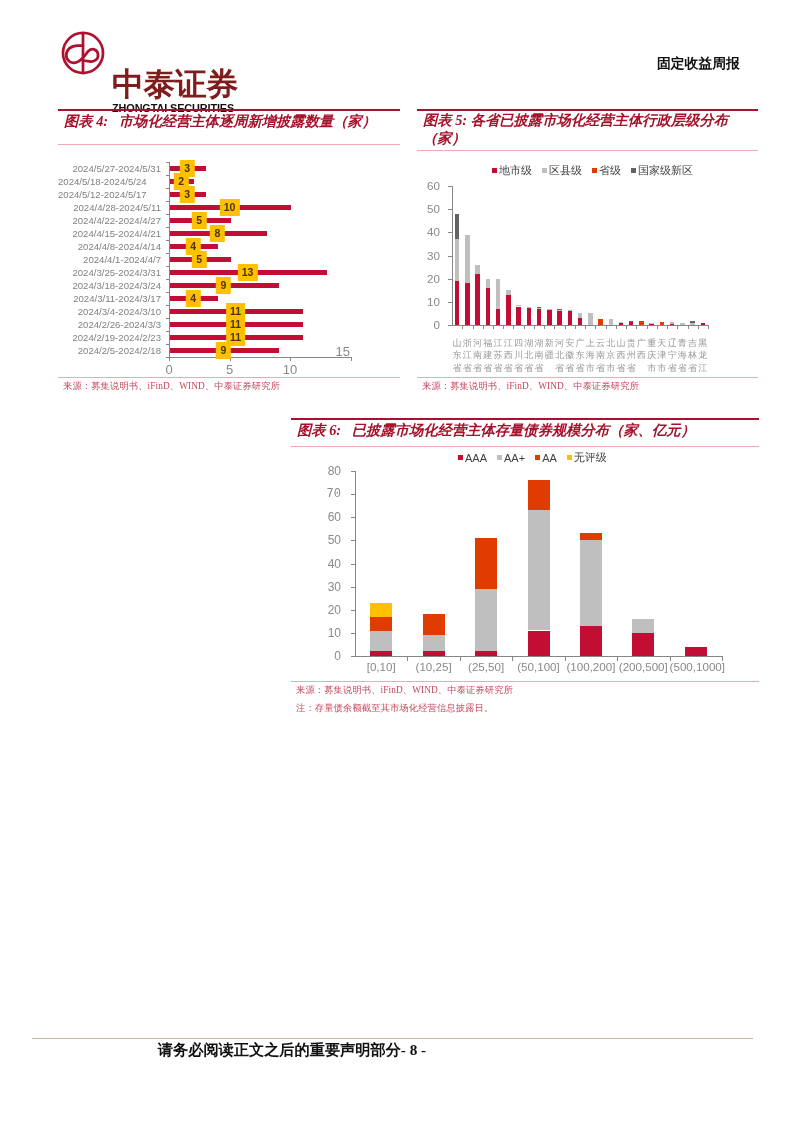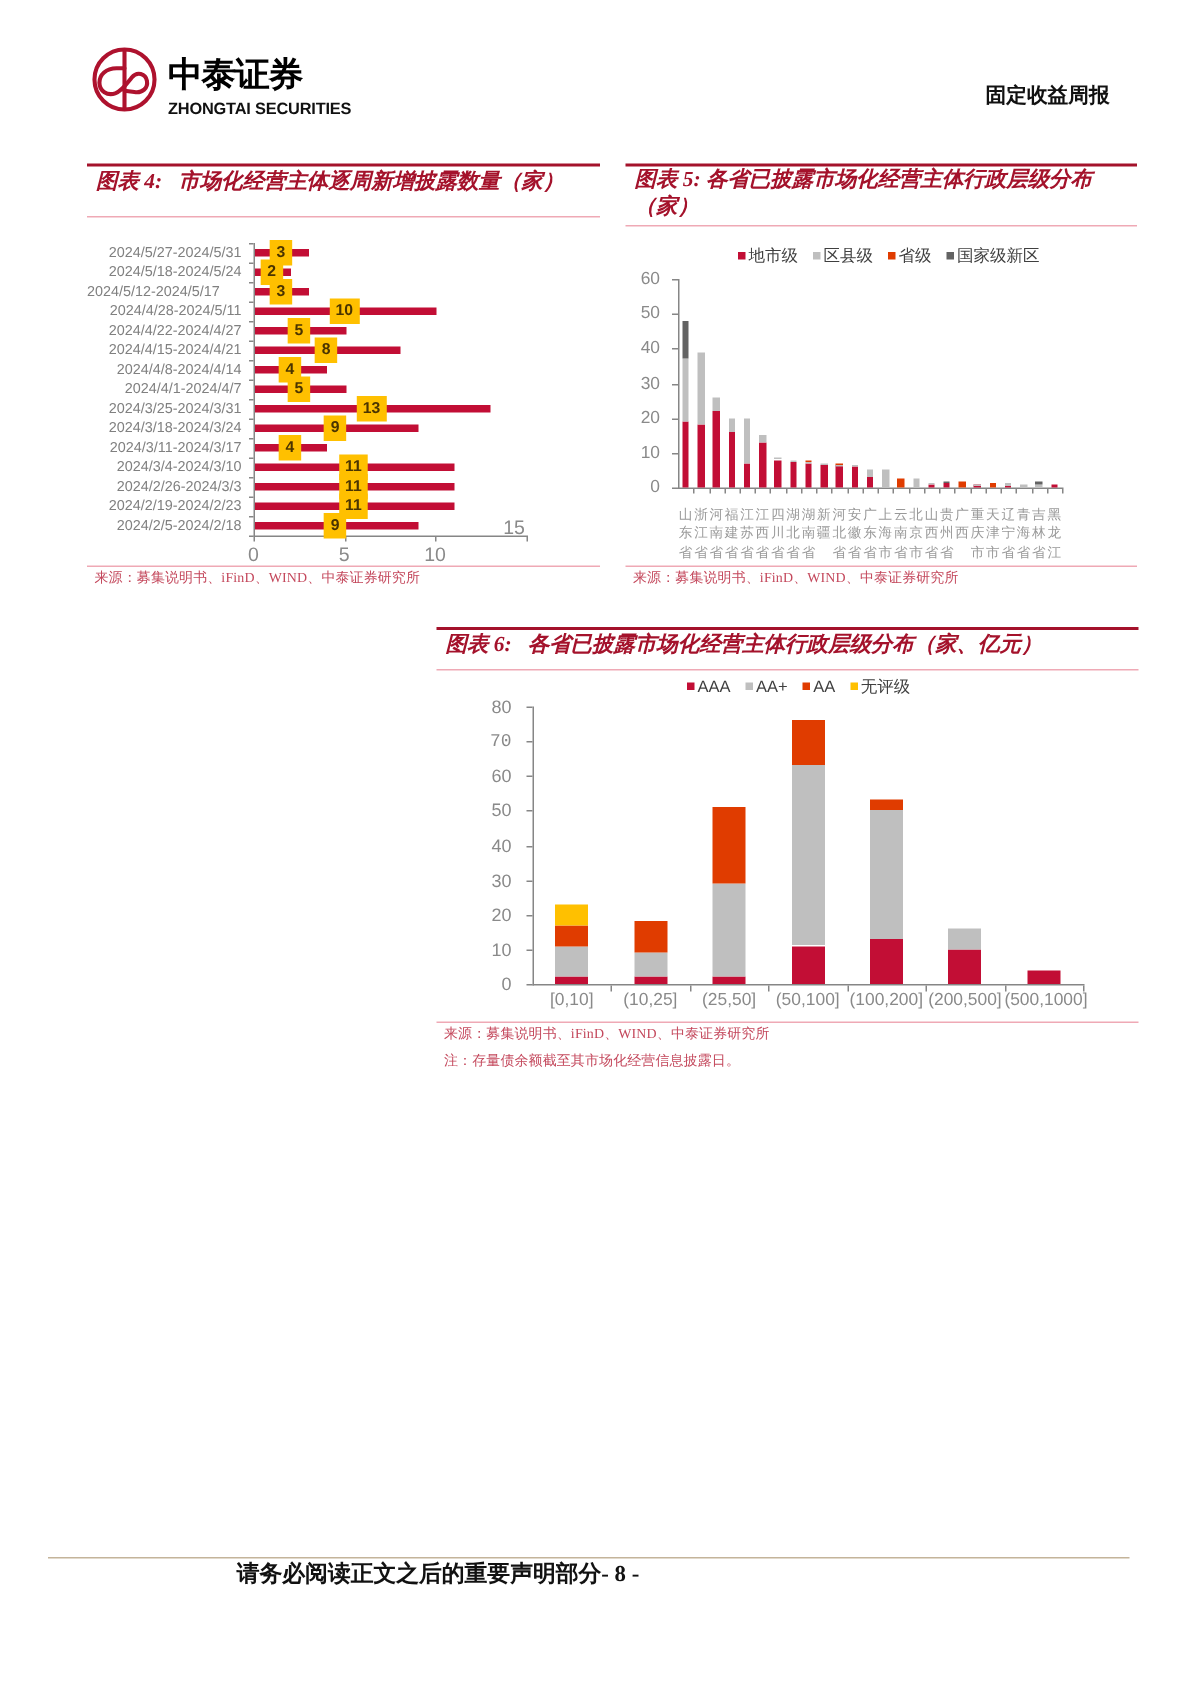--- a/index.html
+++ b/index.html
@@ -6,22 +6,22 @@
   html,body{margin:0;padding:0;background:#fff;}
   body{width:802px;height:1133px;position:relative;overflow:hidden;
        font-family:"Liberation Sans", sans-serif;}
   .page{position:absolute;left:0;top:0;width:802px;height:1133px;background:#fff;}
 
   
   .hdr{position:absolute;left:0;top:0;width:802px;height:96px;}
   .logo-wrap{position:absolute;left:61px;top:31px;}
   .logo-mark{width:44px;height:44px;display:block;position:absolute;left:0;top:0;}
   .logo-txt{position:absolute;left:51px;top:5px;}
-  .logo-cn{font-family:"Liberation Sans", sans-serif;font-weight:bold;font-size:23px;
-           color:#000000;letter-spacing:-0.6px;line-height:27px;white-space:nowrap;}
+  .logo-cn{font-family:"Liberation Sans", sans-serif;font-weight:bold;font-size:32px;
+           color:#7f1d1d;letter-spacing:-0.6px;line-height:27px;white-space:nowrap;margin-top:35px;}
   .logo-en{font-family:"Liberation Sans", sans-serif;font-weight:bold;font-size:10.9px;
            color:#111;letter-spacing:-0.12px;line-height:11px;white-space:nowrap;margin-top:5px;}
   .doc-type{position:absolute;left:657px;top:56px;font-size:13.8px;font-weight:bold;
             color:#111;font-family:"Liberation Serif",serif;letter-spacing:0px;
             white-space:nowrap;line-height:16px;}
 
   
   .fig{position:absolute;}
   .fig .rule-top{position:absolute;left:0;top:0;width:100%;height:2px;background:#A4122B;}
   .fig .rule-mid{position:absolute;left:0;width:100%;height:1px;background:#EFA9B5;}
@@ -112,21 +112,21 @@
 <div class="tlab xt4" style="left:111.0px;top:252.5px;width:30px;text-align:center;margin-left:-15px;">0</div>
 <div class="tick" style="left:171.5px;top:248.5px;width:1px;height:3px;"></div>
 <div class="tlab xt4" style="left:171.5px;top:252.5px;width:30px;text-align:center;margin-left:-15px;">5</div>
 <div class="tick" style="left:232.0px;top:248.5px;width:1px;height:3px;"></div>
 <div class="tlab xt4" style="left:232.0px;top:252.5px;width:30px;text-align:center;margin-left:-15px;">10</div>
 <div class="tick" style="left:292.5px;top:248.5px;width:1px;height:3px;"></div>
 <div class="tlab xt4" style="left:292.5px;top:235px;width:30px;text-align:left;margin-left:-15px;">15</div>
 <div class="bar" style="left:112.0px;top:56.5px;width:36.3px;height:5.0px;background:#C20E35;"></div>
 <div class="tlab cat4" style="left:0px;top:52.5px;width:111.0px;text-align:right;line-height:13px;height:13px;padding-right:8px;box-sizing:border-box;">2024/5/27-2024/5/31</div>
 <div class="bar" style="left:112.0px;top:69.5px;width:24.2px;height:5.0px;background:#C20E35;"></div>
-<div class="tlab cat4" style="left:0px;top:65.5px;width:111.0px;text-align:right;line-height:13px;height:13px;padding-right:8px;box-sizing:border-box;">2024/5/18-2024/5/24</div>
+<div class="tlab cat4" style="left:0px;top:65.5px;width:111.0px;line-height:13px;height:13px;padding-right:8px;box-sizing:border-box;">2024/5/18-2024/5/24</div>
 <div class="bar" style="left:112.0px;top:82.5px;width:36.3px;height:5.0px;background:#C20E35;"></div>
 <div class="tlab cat4" style="left:0px;top:78.5px;width:111.0px;text-align:right;line-height:13px;height:13px;padding-right:24px;box-sizing:border-box;">2024/5/12-2024/5/17</div>
 <div class="bar" style="left:112.0px;top:95.5px;width:121.0px;height:5.0px;background:#C20E35;"></div>
 <div class="tlab cat4" style="left:0px;top:91.5px;width:111.0px;text-align:right;line-height:13px;height:13px;padding-right:8px;box-sizing:border-box;">2024/4/28-2024/5/11</div>
 <div class="bar" style="left:112.0px;top:108.5px;width:60.5px;height:5.0px;background:#C20E35;"></div>
 <div class="tlab cat4" style="left:0px;top:104.5px;width:111.0px;text-align:right;line-height:13px;height:13px;padding-right:8px;box-sizing:border-box;">2024/4/22-2024/4/27</div>
 <div class="bar" style="left:112.0px;top:121.5px;width:96.8px;height:5.0px;background:#C20E35;"></div>
 <div class="tlab cat4" style="left:0px;top:117.5px;width:111.0px;text-align:right;line-height:13px;height:13px;padding-right:8px;box-sizing:border-box;">2024/4/15-2024/4/21</div>
 <div class="bar" style="left:112.0px;top:134.5px;width:48.4px;height:5.0px;background:#C20E35;"></div>
 <div class="tlab cat4" style="left:0px;top:130.5px;width:111.0px;text-align:right;line-height:13px;height:13px;padding-right:8px;box-sizing:border-box;">2024/4/8-2024/4/14</div>
@@ -301,21 +301,21 @@
 <div class="bar" style="left:283.6px;top:214.4px;width:4.5px;height:1.6px;background:#C20E35;"></div>
 <div class="tick" style="left:291.0px;top:217.0px;width:1px;height:3px;"></div>
 <div class="vlab" style="left:281.3px;top:228.0px;height:42px;">黑龙江</div>
   </div>
   <div class="rule-bot" style="top:268px;"></div>
   <div class="src" style="top:271px;">来源：募集说明书、iFinD、WIND、中泰证券研究所</div>
 </div>
 
 <div class="fig" style="left:291px;top:418px;width:468px;height:300px;">
   <div class="rule-top"></div>
-  <div class="cap" style="top:3px;">图表 6:   各省已披露市场化经营主体行政层级分布（家、亿元）</div>
+  <div class="cap" style="top:3px;">图表 6:   已披露市场化经营主体存量债券规模分布（家、亿元）</div>
   <div class="rule-mid" style="top:28px;"></div>
   <div class="plot" style="left:0;top:28px;width:468px;height:250px;">
 <div class="legend" style="left:167.0px;top:4.0px;">
 <span class="li">
             <span class="sw" style="background:#C20E35;"></span>
             <span>AAA</span>
           </span>
 <span class="li">
             <span class="sw" style="background:#BFBFBF;"></span>
             <span>AA+</span>

